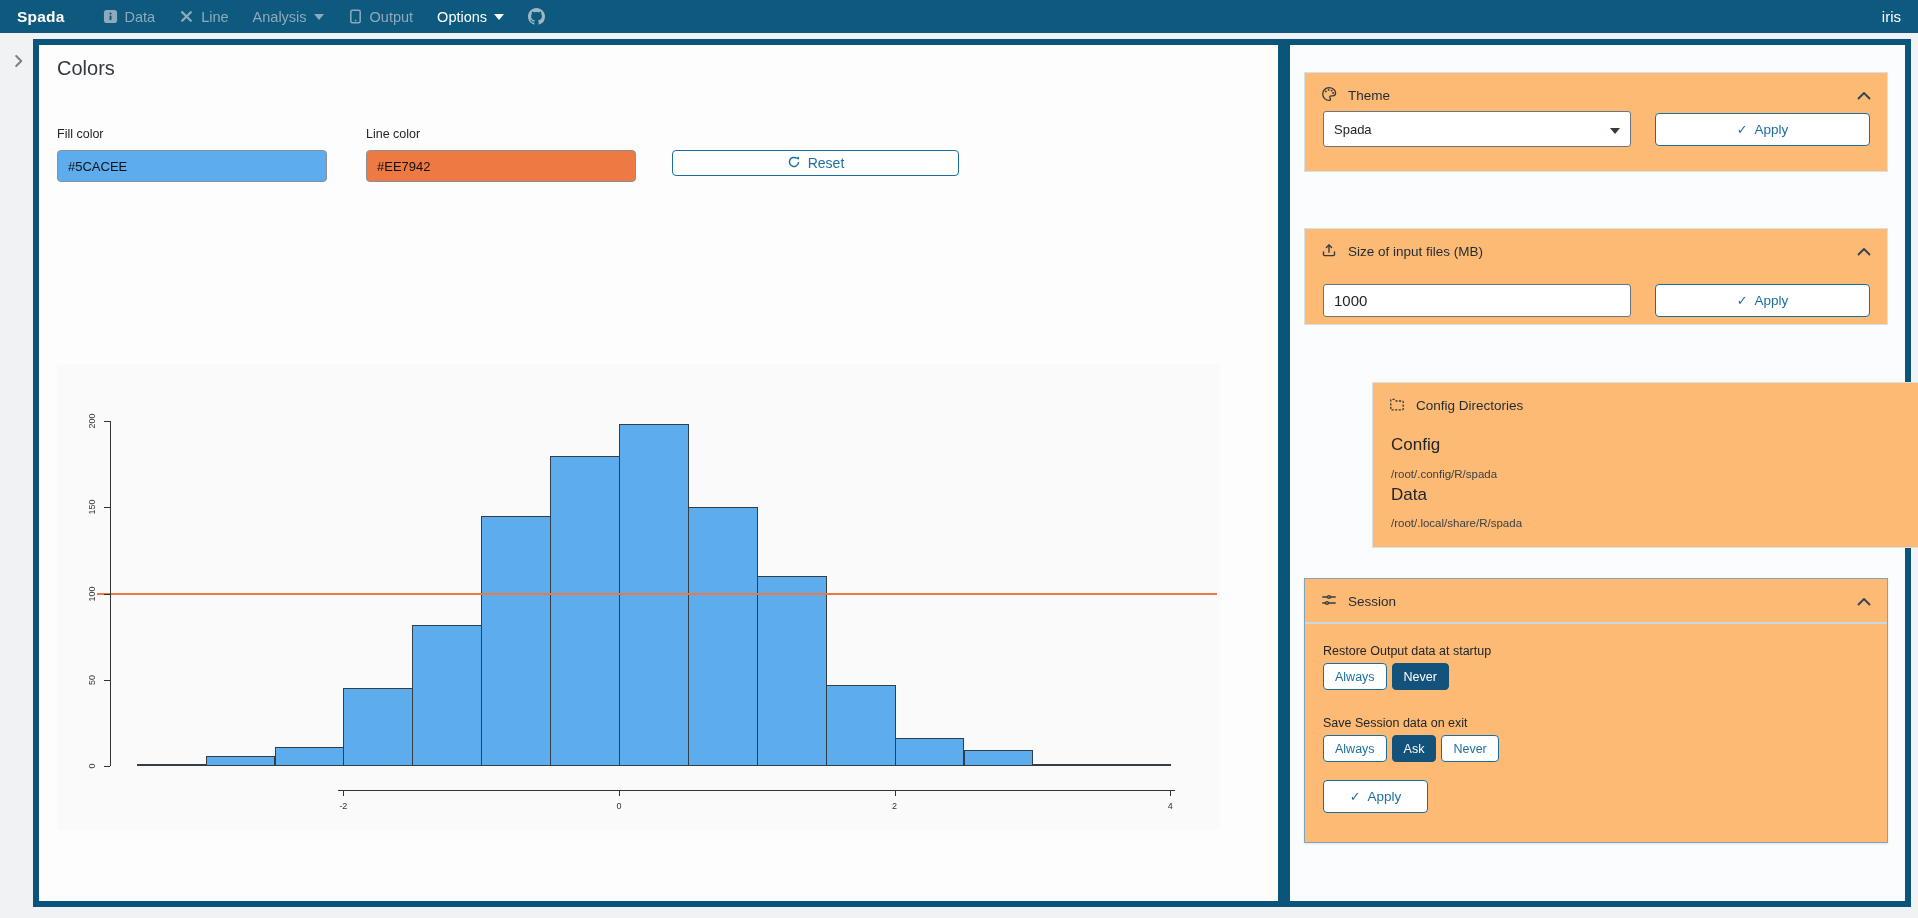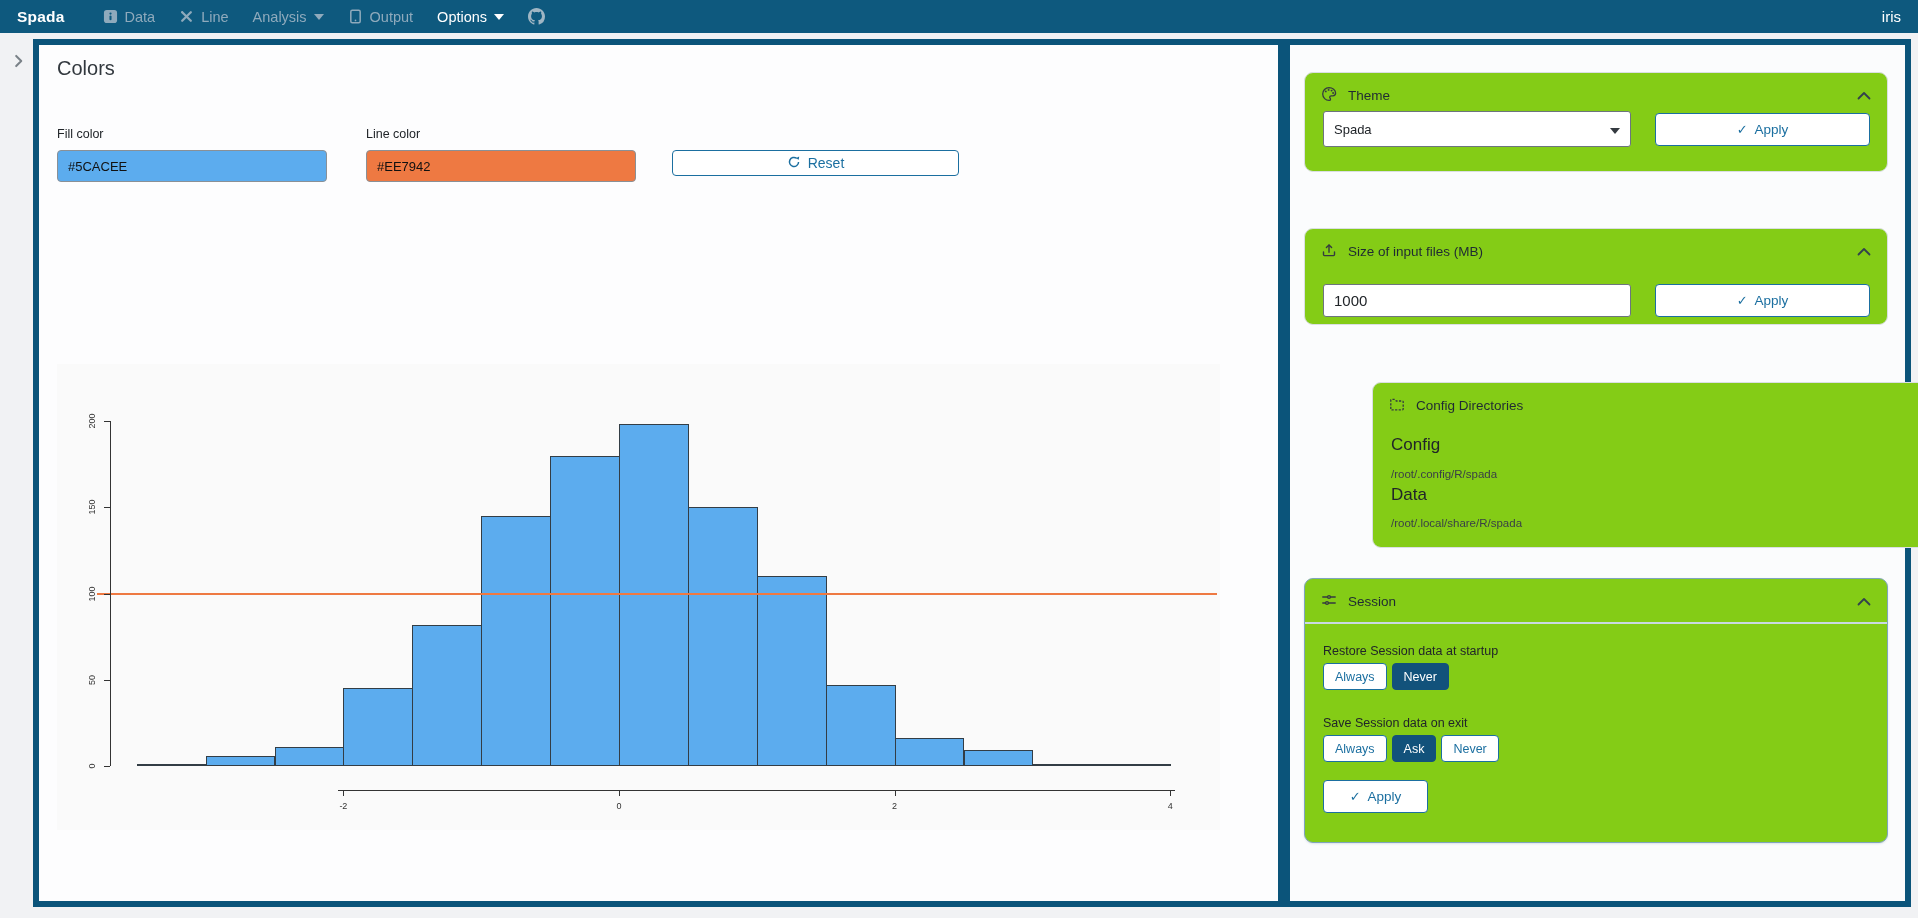--- a/index.html
+++ b/index.html
@@ -53,22 +53,22 @@
   .plot { position:absolute; left:57px; top:364px; width:1163px; height:466px; background:#FAFAFA; }
   .plot .bar { position:absolute; border:1px solid #333d45; }
   .plot .axis { position:absolute; background:#333; }
   .plot .tick { position:absolute; background:#333; }
   .plot .xlab { position:absolute; width:30px; text-align:center; font-size:9px; color:#333; }
   .plot .ylab { position:absolute; width:24px; height:12px; text-align:center; font-size:9px; color:#333; transform:rotate(-90deg); }
   .plot .hline { position:absolute; height:2px; }
 
   
   .card {
-    position:absolute; width:584px; background:#84cc16;
-    border:1px solid #DADFE3; border-radius:9px;
+    position:absolute; width:584px; background:#fdba74;
+    border:1px solid #DADFE3; border-radius:0;
   }
   .card-header {
     display:flex; align-items:center; gap:11px;
     padding:13px 16px; font-size:13.5px; color:#1f2a33;
   }
   .card-header .chev { margin-left:auto; color:#33424d; cursor:pointer; }
   .card.session-focus { border:1.5px solid #7FA5BD; box-shadow:0 1px 2px rgba(60,90,110,.15); }
   .card.session-focus .card-header { border-bottom:2px solid #C9D9E2; padding-bottom:11px; }
 
   .select-box {
@@ -315,21 +315,21 @@
         </svg>
     </span>
     <span>Session</span>
     <span class="chev">
       <svg width="14" height="9" viewBox="0 0 14 9" fill="none" stroke="#33424d" stroke-width="1.8" stroke-linecap="round" stroke-linejoin="round">
           <path d="M1.5 7.5 7 2l5.5 5.5"></path>
         </svg>
     </span>
   </div>
 
-  <div class="sess-label" style="left:18px; top:65px;">Restore Session data at startup</div>
+  <div class="sess-label" style="left:18px; top:65px;">Restore Output data at startup</div>
   <div class="toggle-row" style="left:18px; top:84px;">
     <button class="toggle-btn">Always</button>
     <button class="toggle-btn selected">Never</button>
   </div>
 
   <div class="sess-label" style="left:18px; top:137px;">Save Session data on exit</div>
   <div class="toggle-row" style="left:18px; top:156px;">
     <button class="toggle-btn">Always</button>
     <button class="toggle-btn selected">Ask</button>
     <button class="toggle-btn">Never</button>

